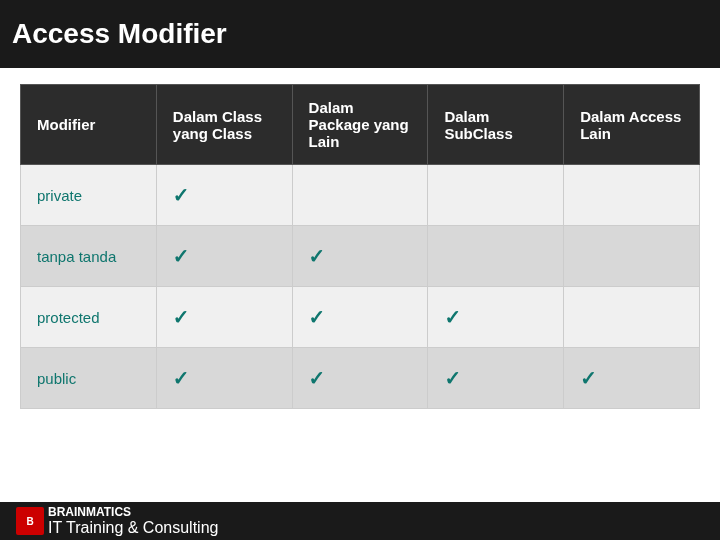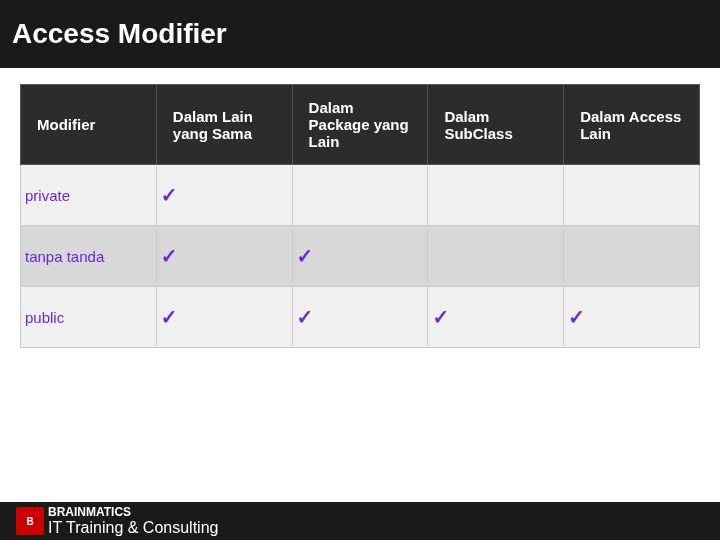--- a/index.html
+++ b/index.html
@@ -44,24 +44,24 @@
 
     tbody tr:nth-child(odd) {
       background: #f0f0f0;
     }
 
     tbody tr:nth-child(even) {
       background: #d8d8d8;
     }
 
     tbody td {
-      padding: 18px 4px;
+      padding: 18px 16px;
       font-size: 15px;
       border: 1px solid #ccc;
-      color: #6d28d9;
+      color: #0f766e;
     }
 
     .footer {
       position: absolute;
       bottom: 0;
       left: 0;
       right: 0;
       height: 38px;
       background: #1a1a1a;
       display: flex;
@@ -115,21 +115,21 @@
 <div class="header">
   <span>Access Modifier</span>
 </div>
 
 <div class="table-wrapper">
   <table>
     <thead>
       <tr>
         <th>Modifier</th>
         <th>
-          <span>Dalam Lain yang Sama</span>
+          <span>Dalam Class yang Class</span>
         </th>
         <th>
           <span>Dalam Package yang Lain</span>
         </th>
         <th>Dalam SubClass</th>
         <th>Dalam Access Lain</th>
       </tr>
     </thead>
     <tbody id="table-body">
     <tr>
@@ -137,20 +137,27 @@
           <td style="font-size: 20px; font-weight: bold;">✓</td>
           <td></td>
           <td></td>
           <td></td>
         </tr>
         <tr>
           <td style="font-weight: normal;">tanpa tanda</td>
           <td style="font-size: 20px; font-weight: bold;">✓</td>
           <td style="font-size: 20px; font-weight: bold;">✓</td>
           <td></td>
+          <td></td>
+        </tr>
+        <tr>
+          <td style="font-weight: normal;">protected</td>
+          <td style="font-size: 20px; font-weight: bold;">✓</td>
+          <td style="font-size: 20px; font-weight: bold;">✓</td>
+          <td style="font-size: 20px; font-weight: bold;">✓</td>
           <td></td>
         </tr>
         <tr>
           <td style="font-weight: normal; margin-left: 24px;">public</td>
           <td style="font-size: 20px; font-weight: bold;">✓</td>
           <td style="font-size: 20px; font-weight: bold;">✓</td>
           <td style="font-size: 20px; font-weight: bold;">✓</td>
           <td style="font-size: 20px; font-weight: bold;">✓</td>
         </tr>
       </tbody>

